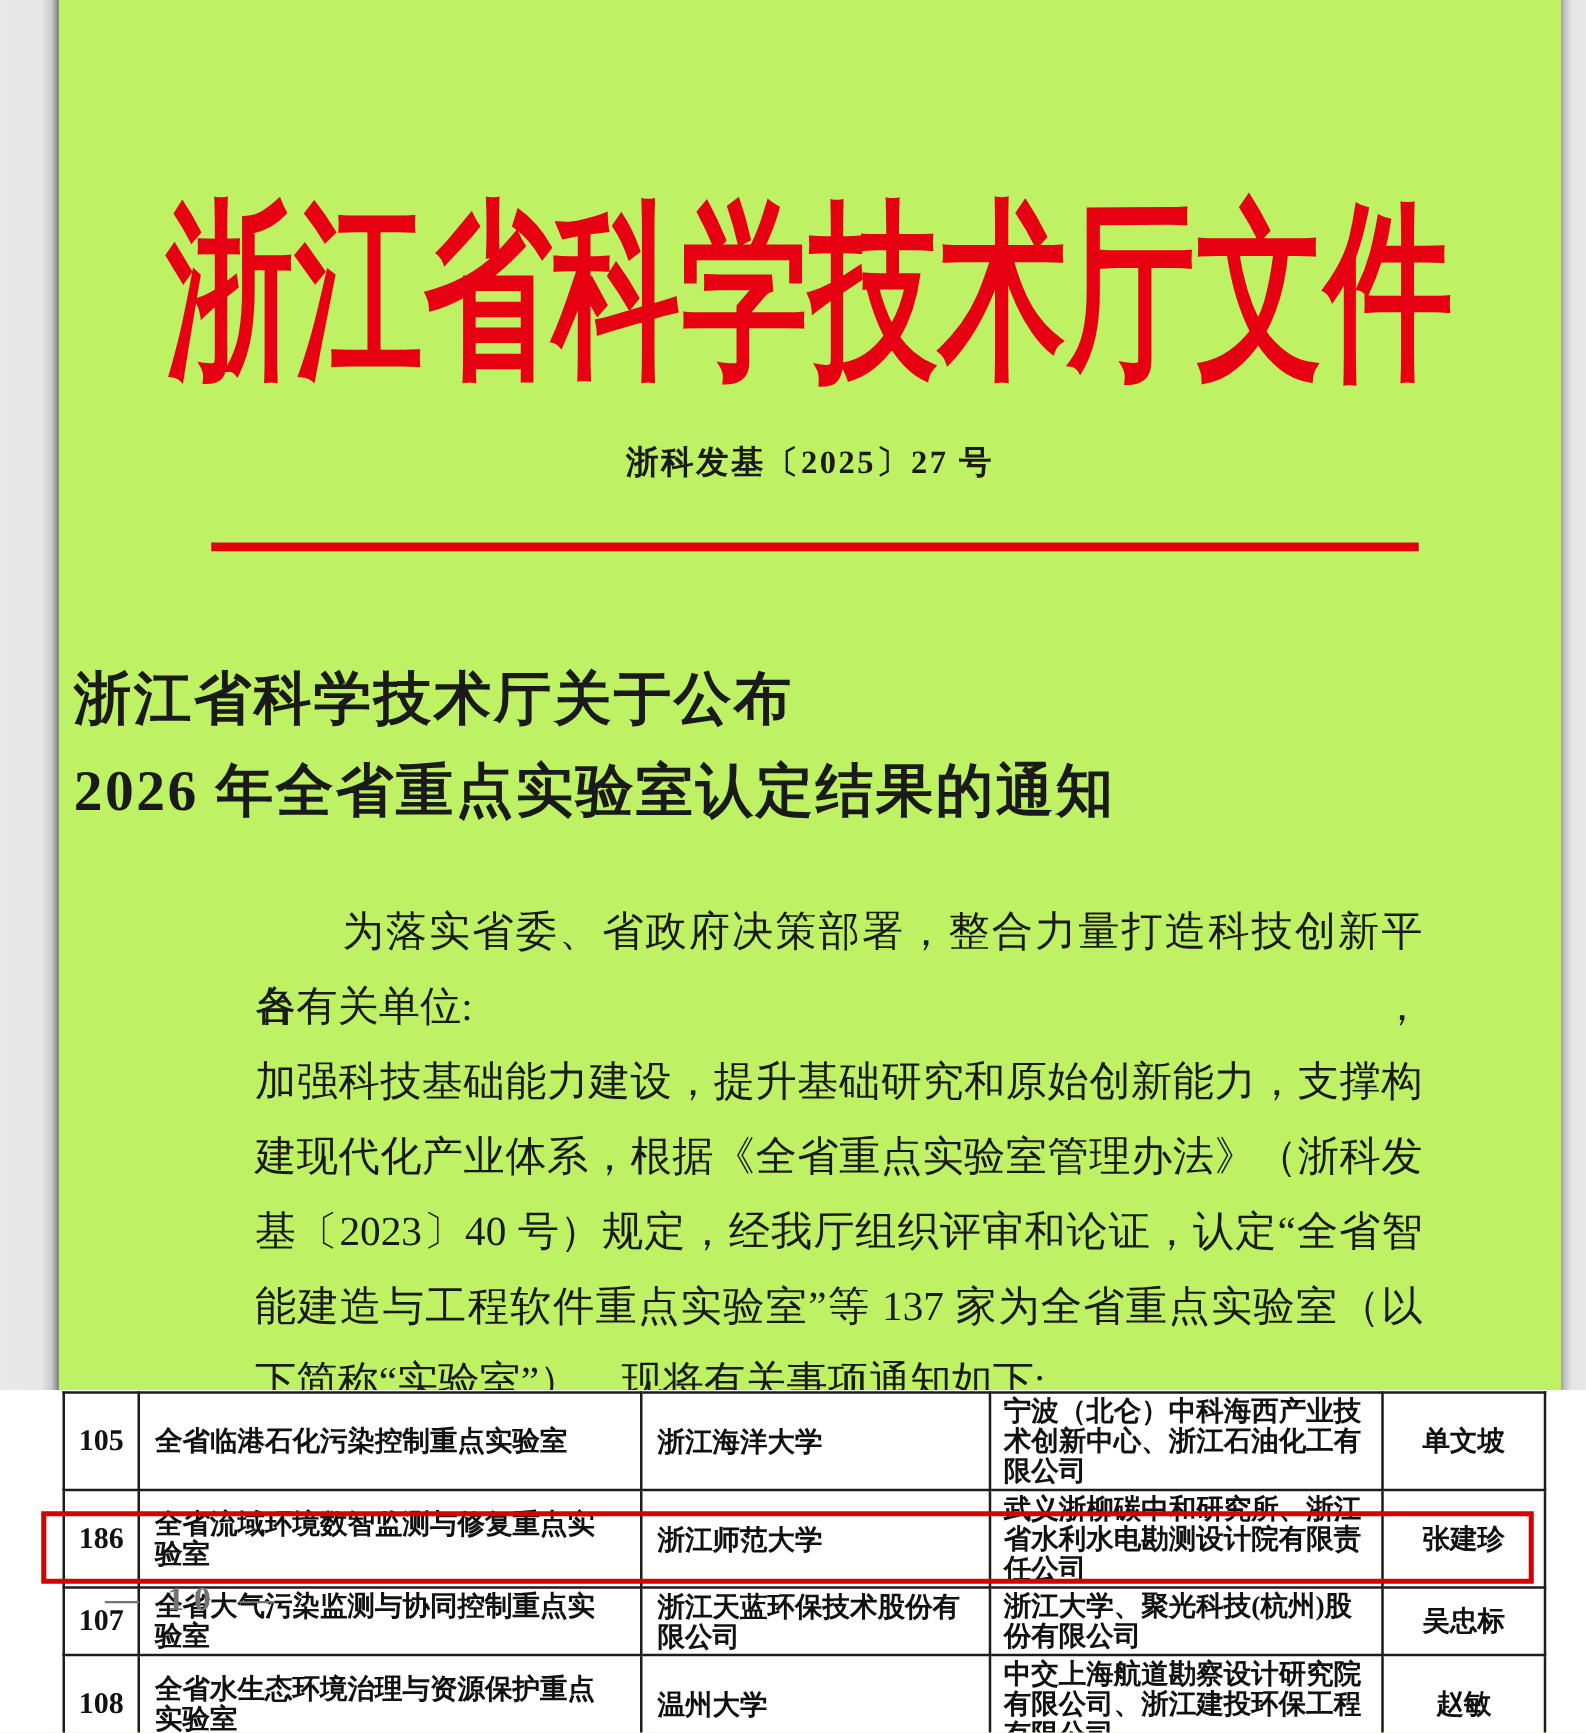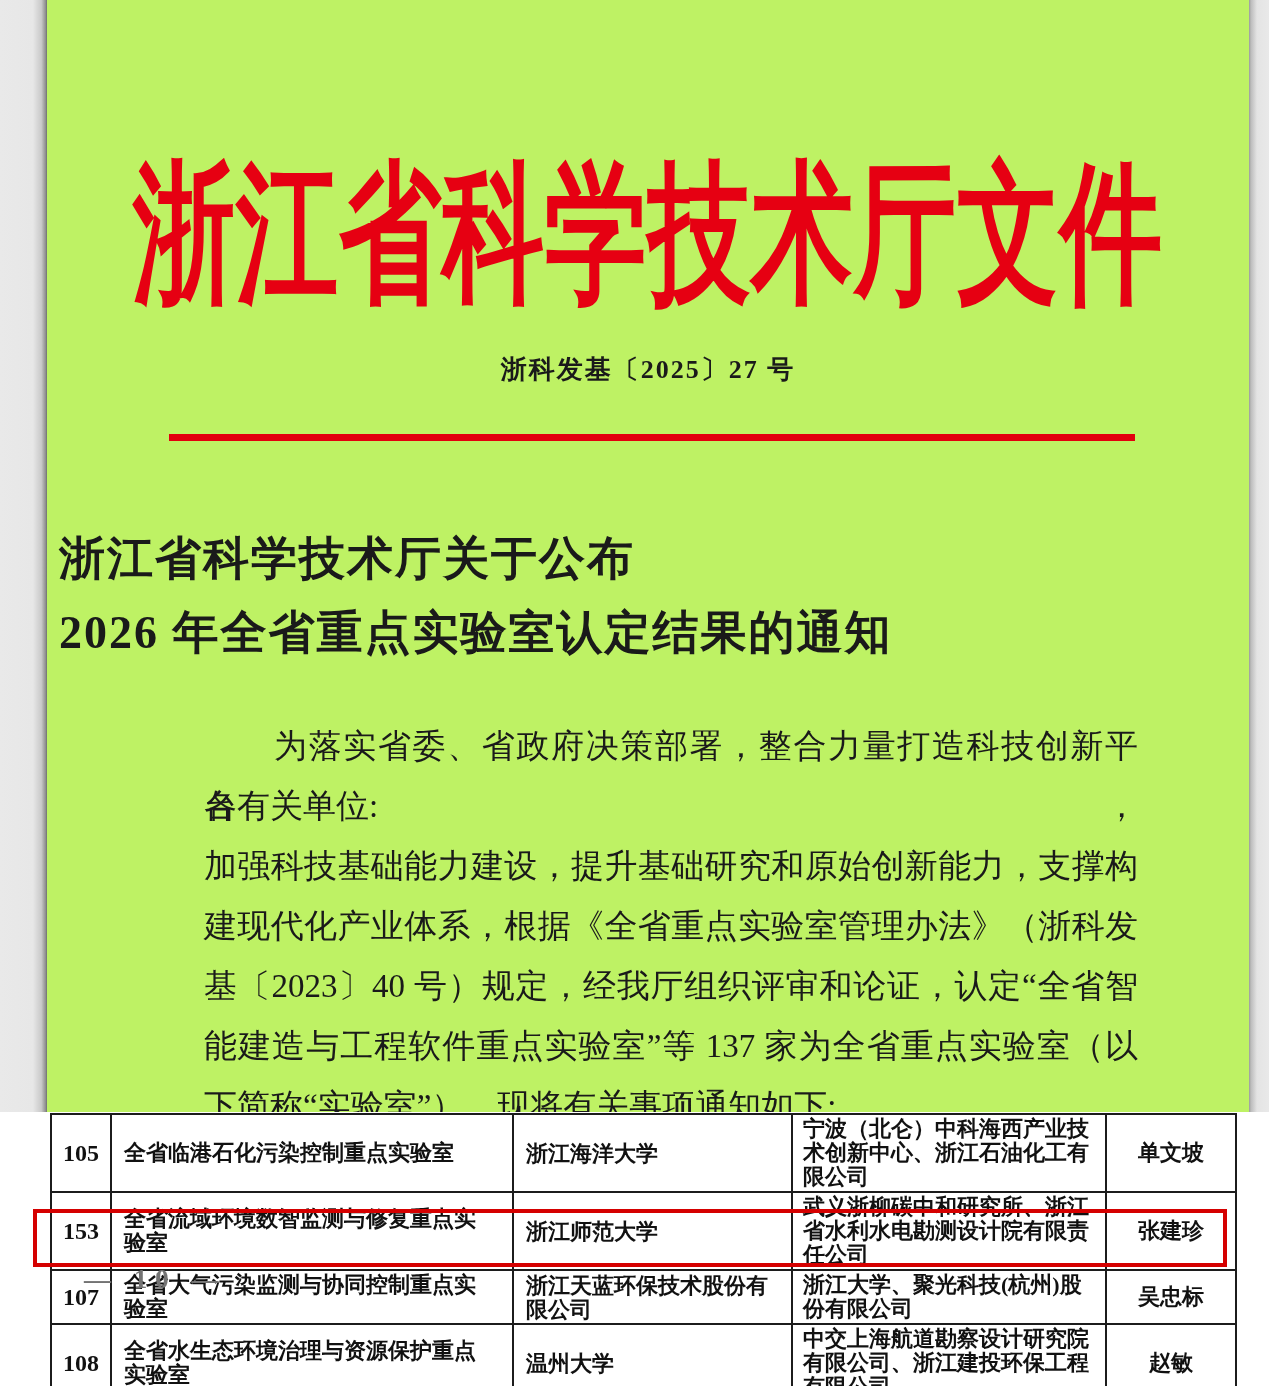--- a/index.html
+++ b/index.html
@@ -159,21 +159,21 @@
     <table class="lab-table">
       <tbody>
         <tr class="r-105">
           <td class="c-no">105</td>
           <td class="c-lab">全省临港石化污染控制重点实验室</td>
           <td class="c-inst">浙江海洋大学</td>
           <td class="c-partners">宁波（北仑）中科海西产业技术创新中心、浙江石油化工有限公司</td>
           <td class="c-director">单文坡</td>
         </tr>
         <tr class="r-106">
-          <td class="c-no">153</td>
+          <td class="c-no">186</td>
           <td class="c-lab">全省流域环境数智监测与修复重点实验室</td>
           <td class="c-inst">浙江师范大学</td>
           <td class="c-partners">武义浙柳碳中和研究所、浙江省水利水电勘测设计院有限责任公司</td>
           <td class="c-director">张建珍</td>
         </tr>
         <tr class="r-107">
           <td class="c-no">107</td>
           <td class="c-lab">全省大气污染监测与协同控制重点实验室</td>
           <td class="c-inst">浙江天蓝环保技术股份有限公司</td>
           <td class="c-partners">浙江大学、聚光科技(杭州)股份有限公司</td>

